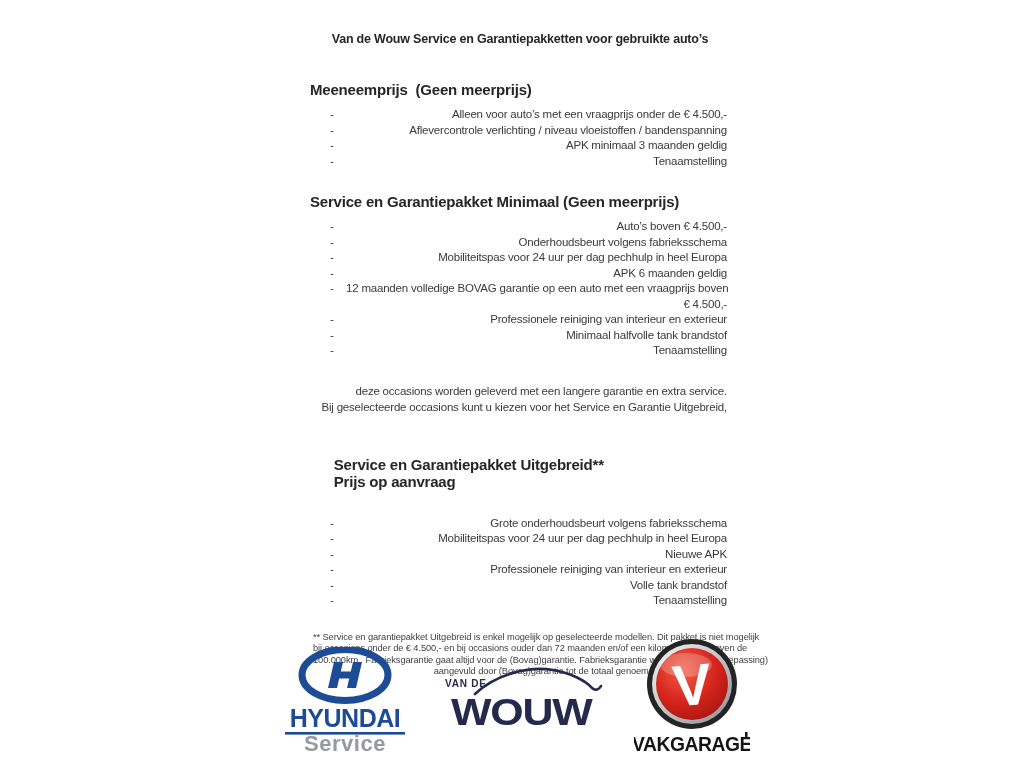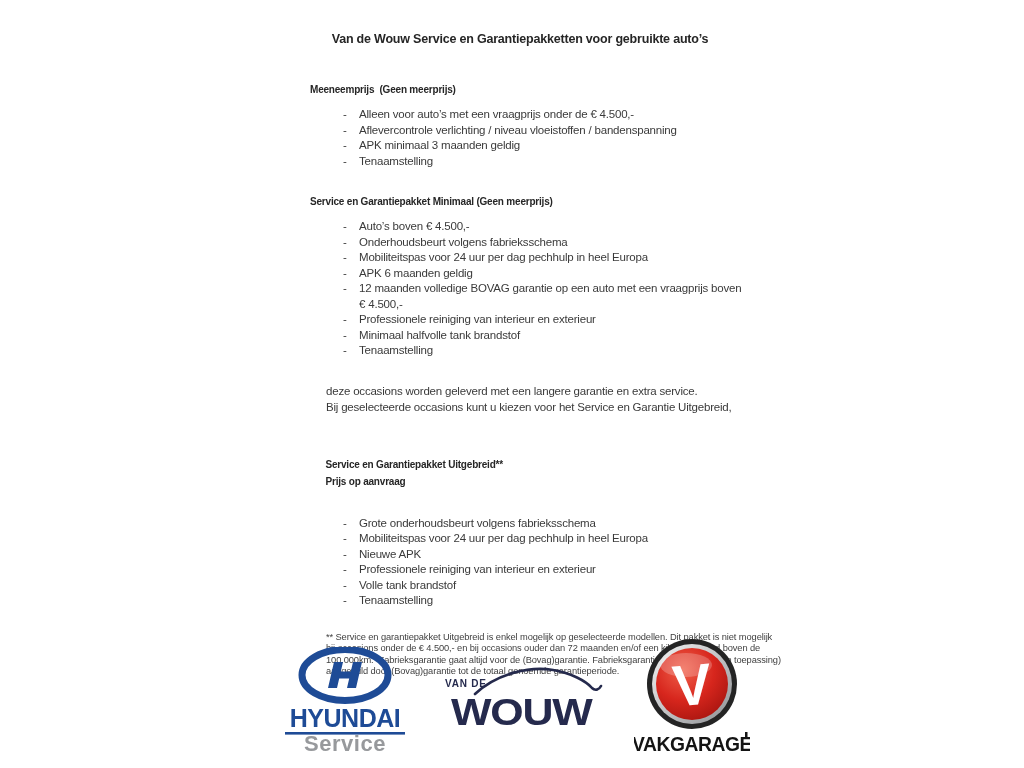--- a/index.html
+++ b/index.html
@@ -25,31 +25,31 @@
   .title {
     margin-top: 31px;
     text-align: center;
     font-size: 12.5px;
     line-height: 17px;
     font-weight: bold;
     color: #262626;
     white-space: pre;
   }
   .h {
-    font-size: 10px;
+    font-size: 15px;
     line-height: 17px;
     font-weight: bold;
     color: #262626;
     white-space: pre;
   }
   .h1 { margin-top: 33px; }
   .h2 { margin-top: 24px; }
   .h3 { margin-top: 24px; }
   .h .price { }
-  ul { margin: 16px; padding: 0; list-style: none; }
+  ul { margin: 3px; padding: 0; list-style: none; text-align: right; }
   ul.dashed { margin-top: 9px; }
   ul.dashed li { position: relative; padding-left: 33px; }
   ul.dashed li::before { content: "-"; position: absolute; left: 17px; top: 0; }
   li div { white-space: pre; }
   ul.para { margin-top: 24px; }
   ul.para li div { line-height: 16px; }
   ul.footnote { margin-top: 23px; }
   ul.footnote li div {
     font-size: 9.3px;
     line-height: 11.6px;

